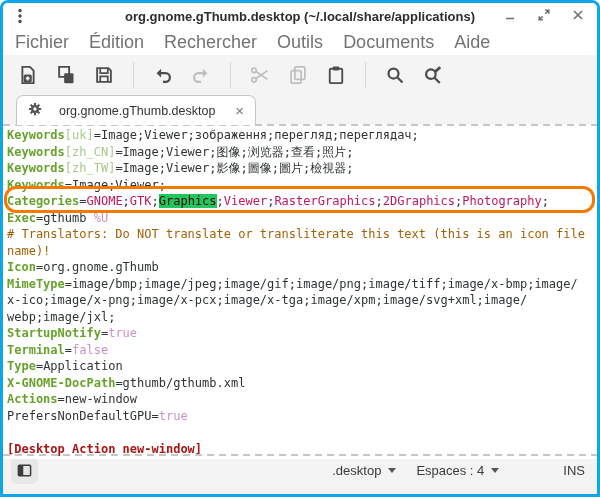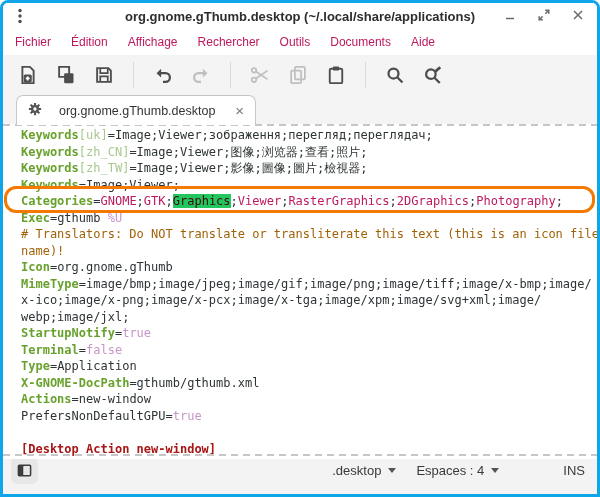--- a/index.html
+++ b/index.html
@@ -10,41 +10,41 @@
 
   
   .titlebar { height:26px; position:relative; background:#ffffff; display:flex; align-items:center; flex:0 0 auto; }
   .kebab { position:absolute; left:9px; top:4px; width:16px; height:18px; cursor:pointer; }
   .title { position:absolute; left:0; right:0; text-align:center; font-size:13px; font-weight:bold; color:#2d2d2d; }
   .winctrls { position:absolute; right:10px; top:3px; display:flex; gap:16px; align-items:center; }
   .winbtn { width:18px; height:18px; display:flex; align-items:center; justify-content:center; color:#6e6e6e; cursor:pointer; }
 
   
   .menubar { height:26px; background:#ffffff; display:flex; align-items:center; padding-left:2px; flex:0 0 auto; }
-  .menu-item { font-size:12px; color:#be185d; padding:3px 10px; cursor:pointer; }
+  .menu-item { font-size:18px; color:#737373; padding:3px 10px; cursor:pointer; }
 
   
   .toolbar { height:40px; background:#f5f4f4; display:flex; align-items:center; padding-left:6px; flex:0 0 auto; }
   .tbtn { width:32px; height:30px; display:flex; align-items:center; justify-content:center; margin:0 3px; border-radius:4px; cursor:pointer; }
   .tbtn svg { stroke:#4d4d4d; fill:none; }
   .tbtn.disabled svg { stroke:#bfbfbf; }
   .tbtn .fillpart { fill:#4d4d4d; stroke:none; }
   .tbtn.disabled .fillpart { fill:#bfbfbf; }
   .tsep { width:1px; height:26px; background:#dadada; margin:0 10px; }
 
   
   .tabbar { height:29px; background:#f5f4f4; display:flex; align-items:flex-end; padding-left:13px; position:relative; z-index:3; flex:0 0 auto; }
   .tab { height:30px; margin-bottom:-1px; background:#ffffff; border:1px solid #c6c6c6; border-bottom:none;
          border-radius:7px 7px 0 0; display:flex; align-items:center; gap:17px; padding:0 11px; cursor:pointer; }
   .tab-label { font-size:12.5px; color:#333; }
   .tab-close { font-size:15px; color:#7a7a7a; line-height:1; margin-left:3px; cursor:pointer; }
 
   
   .editor { position:relative; flex:1 1 auto; background:#ffffff; overflow:hidden; cursor:text; }
-  .code { padding:3px 0 0 4px; font-family:"DejaVu Sans Mono", monospace; font-size:12px; line-height:16.5px; white-space:pre;margin-left:14px; }
+  .code { padding:3px 0 0 4px; font-family:"DejaVu Sans Mono", monospace; font-size:12px; line-height:16.5px; white-space:pre; }
   .line { height:16.5px; }
   .tk-key     { color:#68a22d; font-weight:bold; }
   .tk-locale  { color:#a9c88e; }
   .tk-plain   { color:#2e3436; }
   .tk-cat     { color:#be185d; }
   .tk-match   { background:#22c55e; color:#3a0b0b; }
   .tk-special { color:#c795c7; }
   .tk-comment { color:#a16207; }
   .tk-section { color:#a81616; font-weight:bold; }
 
@@ -97,21 +97,20 @@
         <svg width="14" height="14" viewBox="0 0 14 14">
             <path d="M3 3l8 8M11 3l-8 8" stroke="#6e6e6e" stroke-width="1.6"></path>
           </svg>
       </span>
     </span>
   </div>
 
   <div class="menubar">
       <span class="menu-item">Fichier</span>
       <span class="menu-item">Édition</span>
-      <span class="menu-item">Affichage</span>
       <span class="menu-item">Rechercher</span>
       <span class="menu-item">Outils</span>
       <span class="menu-item">Documents</span>
       <span class="menu-item">Aide</span>
     </div>
 
   <div class="toolbar">
     <span class="tbtn">
       <svg width="20" height="20" viewBox="0 0 16 16">
           <path d="M3.5 1.5h6l3 3v10h-9z" stroke-width="1.5"></path>

